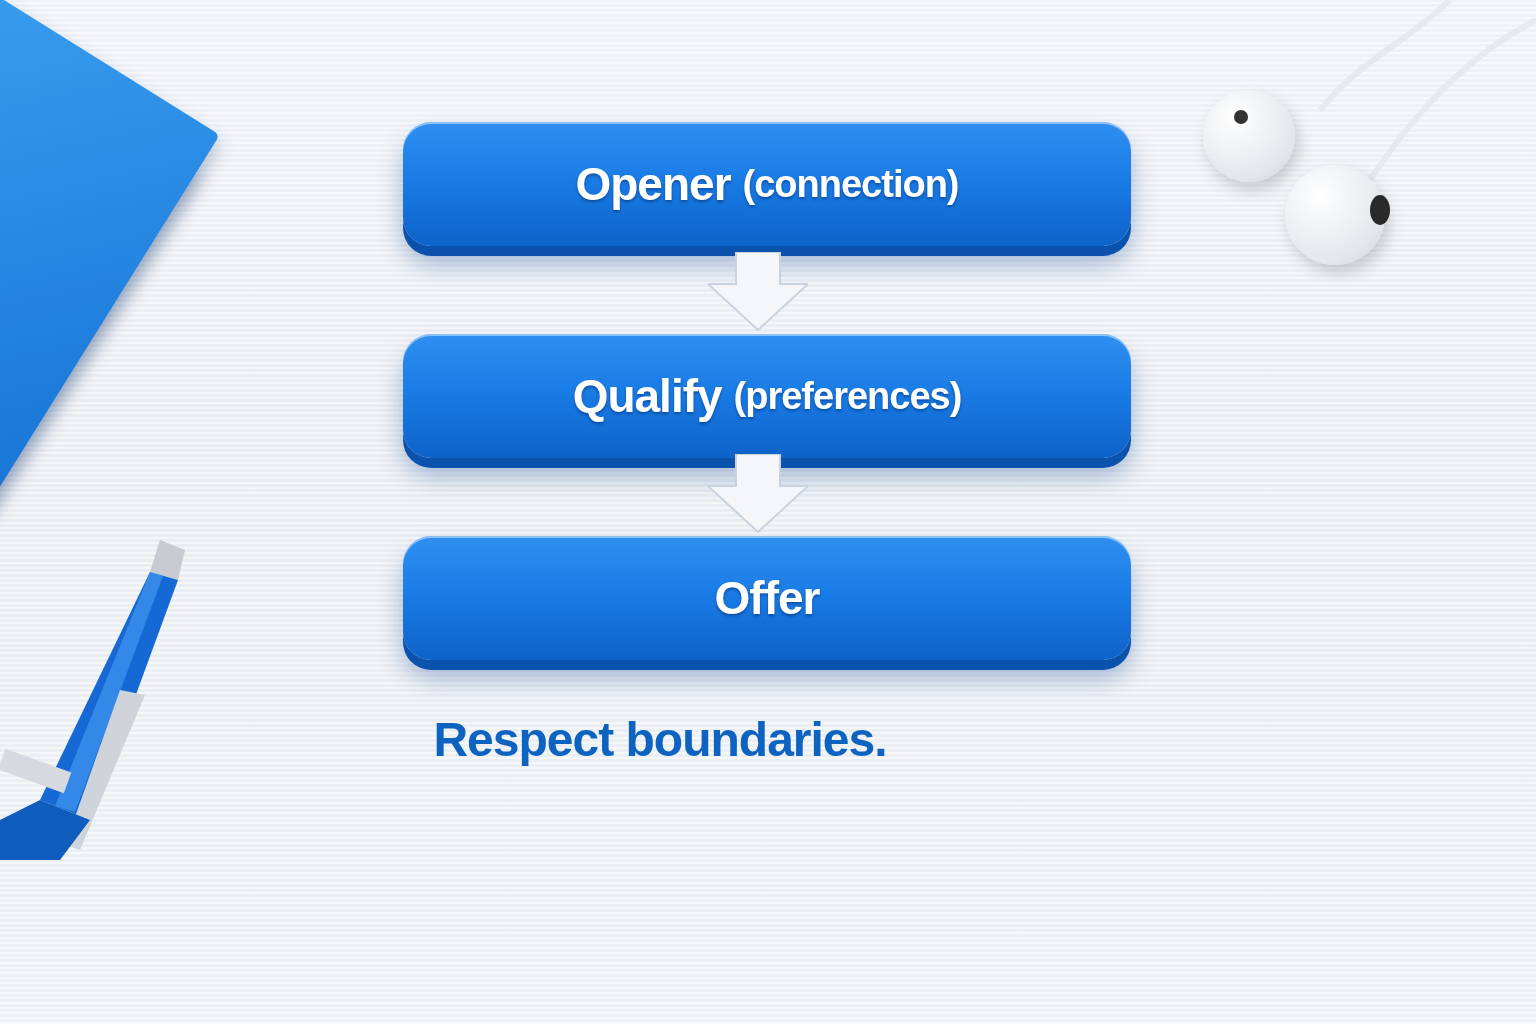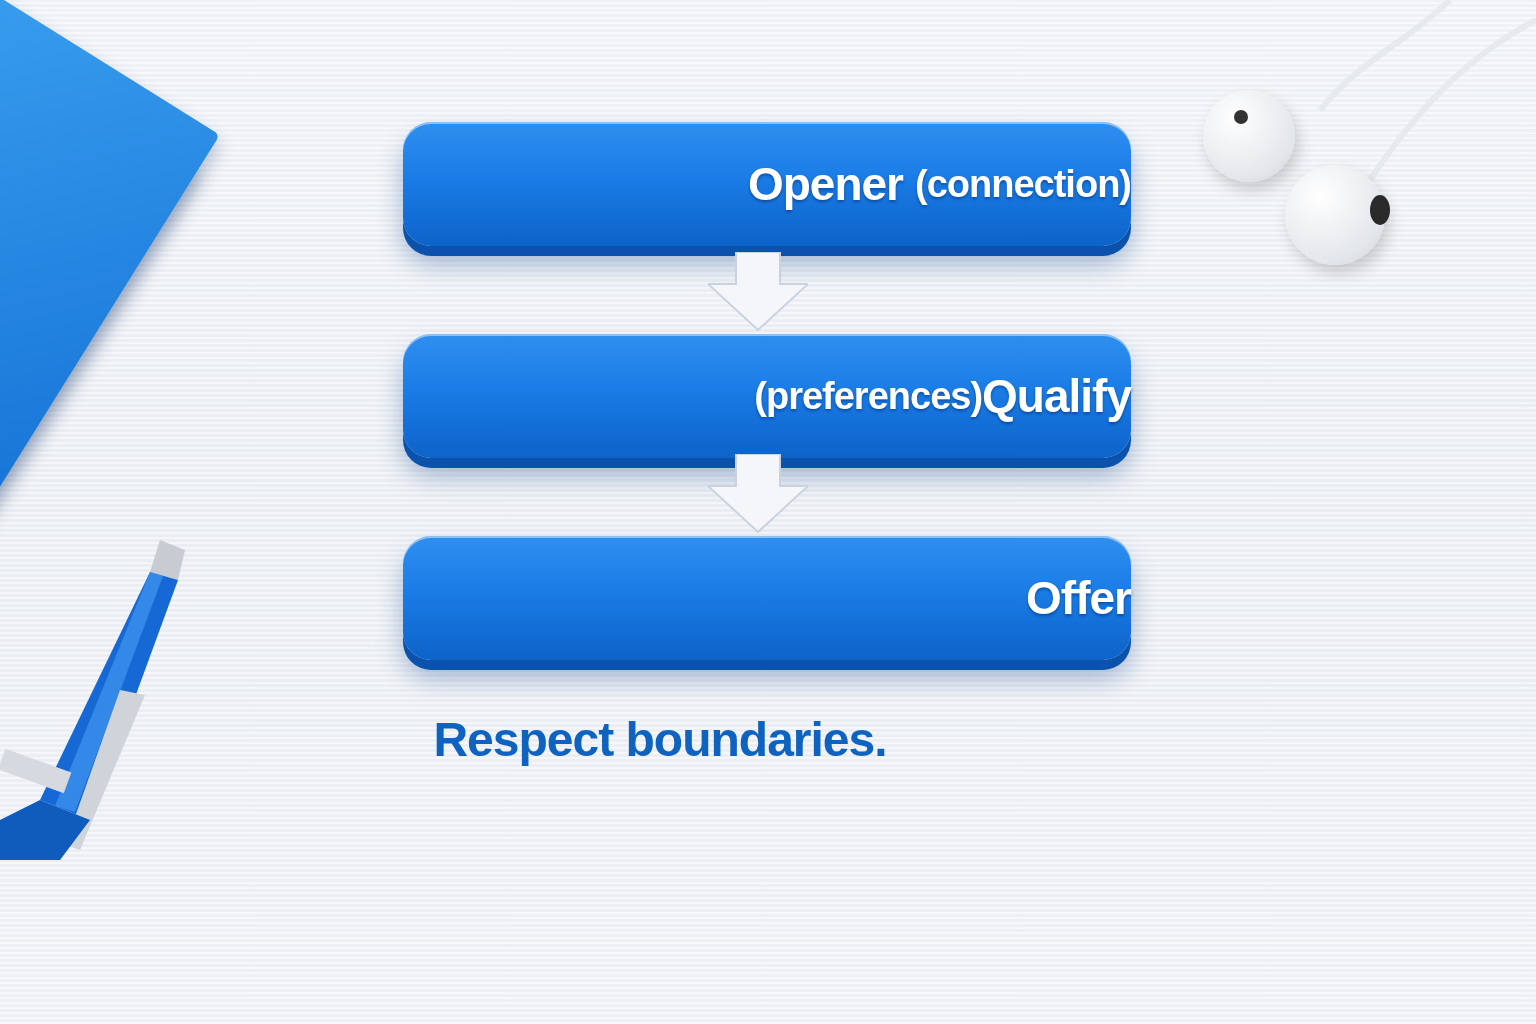--- a/index.html
+++ b/index.html
@@ -17,21 +17,21 @@
     background: linear-gradient(135deg, #3aa0f0, #1673d6);
     transform: rotate(32deg); transform-origin: left top; border-radius: 6px;
     box-shadow: 6px 8px 18px rgba(0,40,100,0.25);
   }
   .paper.p2 { left: -80px; top: -10px; background: linear-gradient(135deg, #1e88e8, #0f62c4); }
   .step {
     position: absolute; left: 403px; width: 728px; height: 124px;
     border-radius: 28px;
     background: linear-gradient(180deg, #2f8ff0 0%, #1a7ce6 45%, #0d63c9 100%);
     box-shadow: 0 10px 0 #0b52ad, 0 18px 26px rgba(10,60,140,0.35), inset 0 2px 0 rgba(255,255,255,0.45);
-    display: flex; align-items: center; justify-content: flex-end;
+    display: flex; align-items: center; justify-content: center;
   }
   .step .label {
     color: #fff; font-weight: bold; font-size: 46px; letter-spacing: -1px;
     text-shadow: 0 2px 3px rgba(0,30,90,0.45);
   }
   .step .sub { font-size: 38px; font-weight: bold; margin-left: 12px; }
   .arrow {
     position: absolute; left: 708px; width: 100px; height: 80px;
   }
   .footer {
@@ -52,22 +52,22 @@
 <div class="step" style="top:122px;">
   <span class="label">Opener</span>
   <span class="label sub">(connection)</span>
 </div>
 
 <svg class="arrow" style="top:252px;" viewBox="0 0 100 80">
   <polygon points="28,0 72,0 72,32 100,32 50,78 0,32 28,32" fill="#f4f6f9" stroke="#c9d3df" stroke-width="2"></polygon>
 </svg>
 
 <div class="step" style="top:334px;">
+  <span class="label">Qualify</span>
   <span class="label sub">(preferences)</span>
-  <span class="label">Qualify</span>
 </div>
 
 <svg class="arrow" style="top:454px;" viewBox="0 0 100 80">
   <polygon points="28,0 72,0 72,32 100,32 50,78 0,32 28,32" fill="#f4f6f9" stroke="#c9d3df" stroke-width="2"></polygon>
 </svg>
 
 <div class="step" style="top:536px;">
   <span class="label">Offer</span>
 </div>
 

